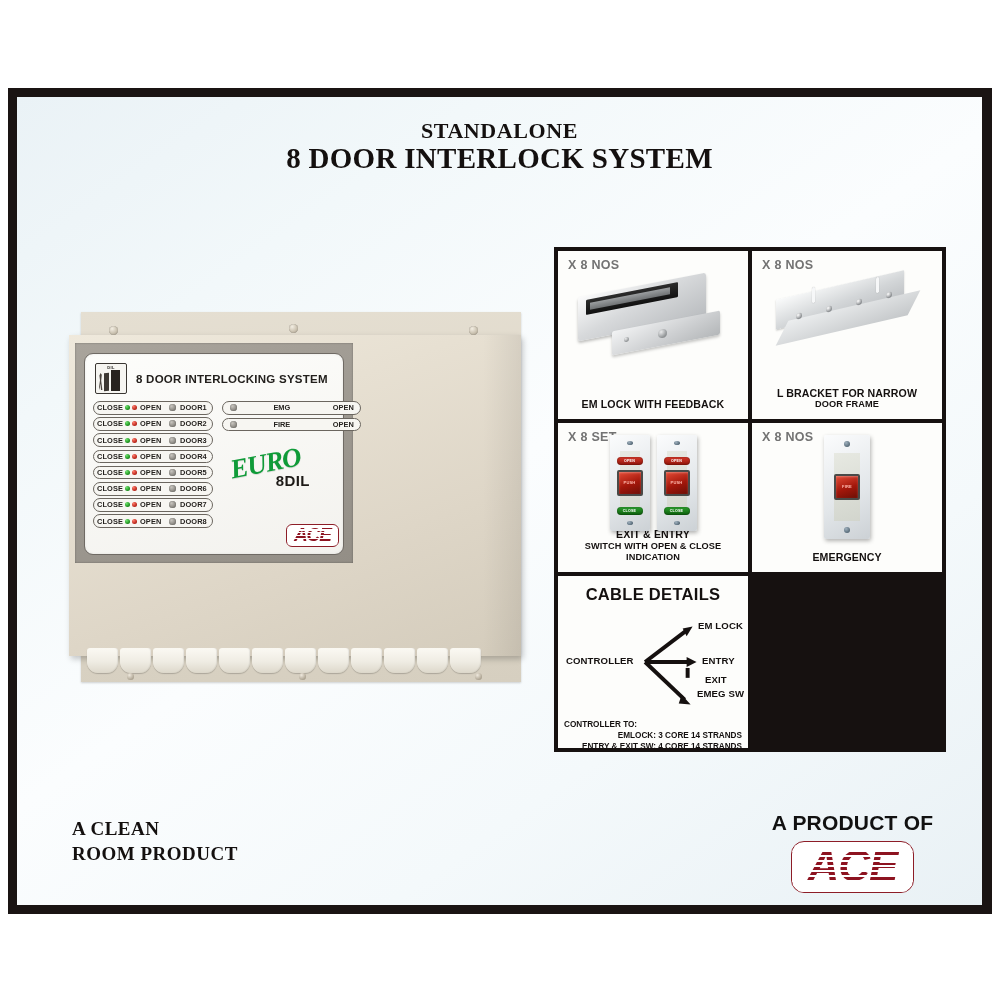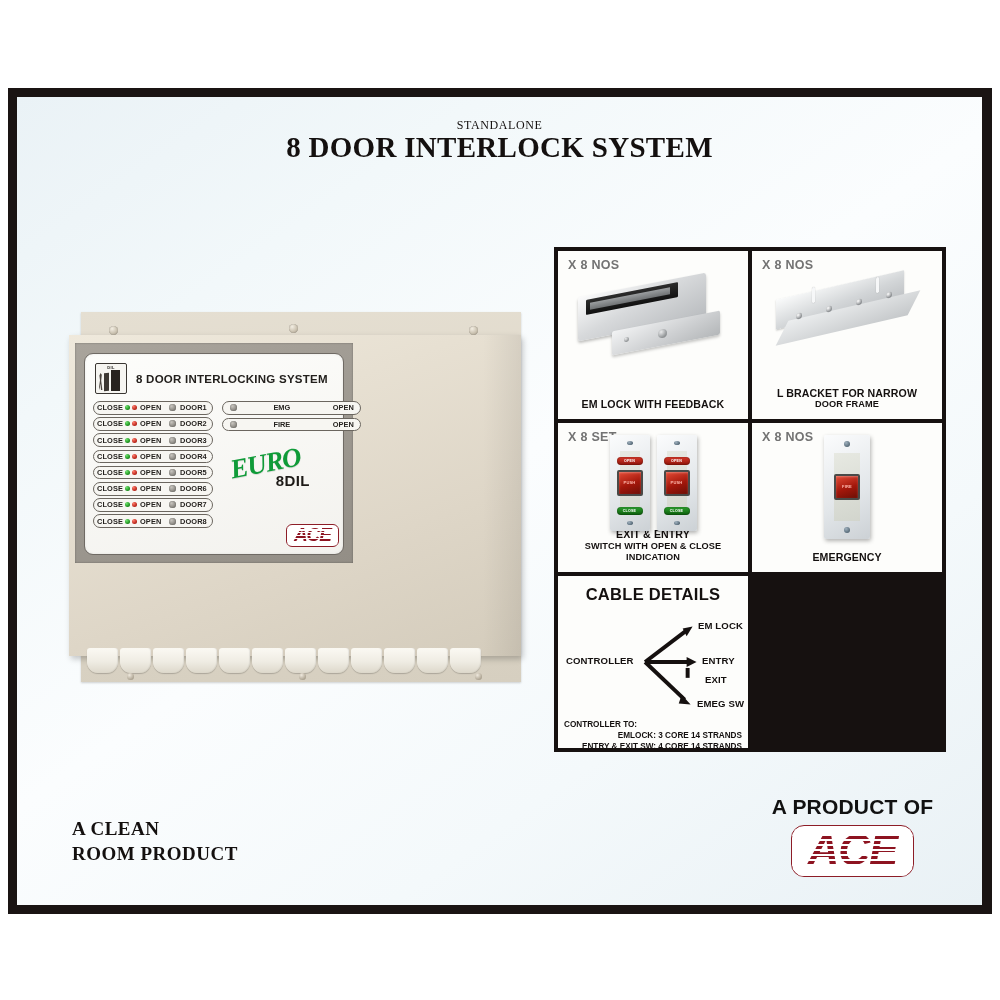--- a/index.html
+++ b/index.html
@@ -20,35 +20,35 @@
   }
   .canvas{
     position:relative;width:100%;height:100%;
     background:linear-gradient(145deg,#eaf2f6 0%,#f2f8fa 22%,#fbfdfe 48%,#f4f9fb 72%,#e9f1f5 100%);
     overflow:hidden;
   }
 
   
   .title-wrap{position:absolute;left:0;right:0;top:22px;text-align:center;}
   .t-sub{
-    font-family:"Liberation Serif",serif;font-weight:normal;
-    font-size:12px;letter-spacing:.6px;color:#14100f;line-height:1.1;
+    font-family:"Liberation Serif",serif;font-weight:bold;
+    font-size:22px;letter-spacing:.6px;color:#14100f;line-height:1.1;
   }
   .t-main{
     font-family:"Liberation Serif",serif;font-weight:bold;
     font-size:29px;letter-spacing:.3px;color:#14100f;line-height:1.1;
   }
 
   
   .foot-left{
     position:absolute;left:55px;bottom:38px;
     font-family:"Liberation Serif",serif;font-weight:bold;
     font-size:19px;line-height:1.35;color:#14100f;letter-spacing:.5px;
   }
-  .foot-right{position:absolute;right:22px;bottom:24px;text-align:center;width:215px;}
+  .foot-right{position:absolute;right:22px;bottom:8px;text-align:center;width:215px;}
   .foot-right .pof{
     font-size:21px;font-weight:bold;color:#111;letter-spacing:.2px;margin-bottom:6px;
   }
 
   
   .ace-logo{
     position:relative;display:inline-block;background:#fff;
     border:1.5px solid #8d1d27;border-radius:13px;
     padding:3px 16px 5px 16px;overflow:hidden;
   }
@@ -578,21 +578,21 @@
               <line x1="88" y1="54" x2="134" y2="54" stroke="#15100f" stroke-width="4"></line>
               <polygon points="140,54 130,49 130,59" fill="#15100f"></polygon>
               <line x1="88" y1="54" x2="128" y2="92" stroke="#15100f" stroke-width="4"></line>
               <polygon points="134,97 125,87 122,96" fill="#15100f"></polygon>
               <line x1="131" y1="60" x2="131" y2="70" stroke="#15100f" stroke-width="4"></line>
             </svg>
             <span class="cd-label" style="left:8px;top:47px;">CONTROLLER</span>
             <span class="cd-label" style="left:140px;top:12px;">EM LOCK</span>
             <span class="cd-label" style="left:144px;top:47px;">ENTRY</span>
             <span class="cd-label" style="left:147px;top:66px;">EXIT</span>
-            <span class="cd-label" style="left:139px;top:90px;">EMEG SW</span>
+            <span class="cd-label" style="left:139px;top:80px;">EMEG SW</span>
           </div>
           <div class="cable-notes">
             <div class="hdr">CONTROLLER TO:</div>
             <div class="ln">EMLOCK: 3 CORE 14 STRANDS</div>
             <div class="ln">ENTRY &amp; EXIT SW: 4 CORE 14 STRANDS</div>
 
           </div>
         </div>
       </div>
 

